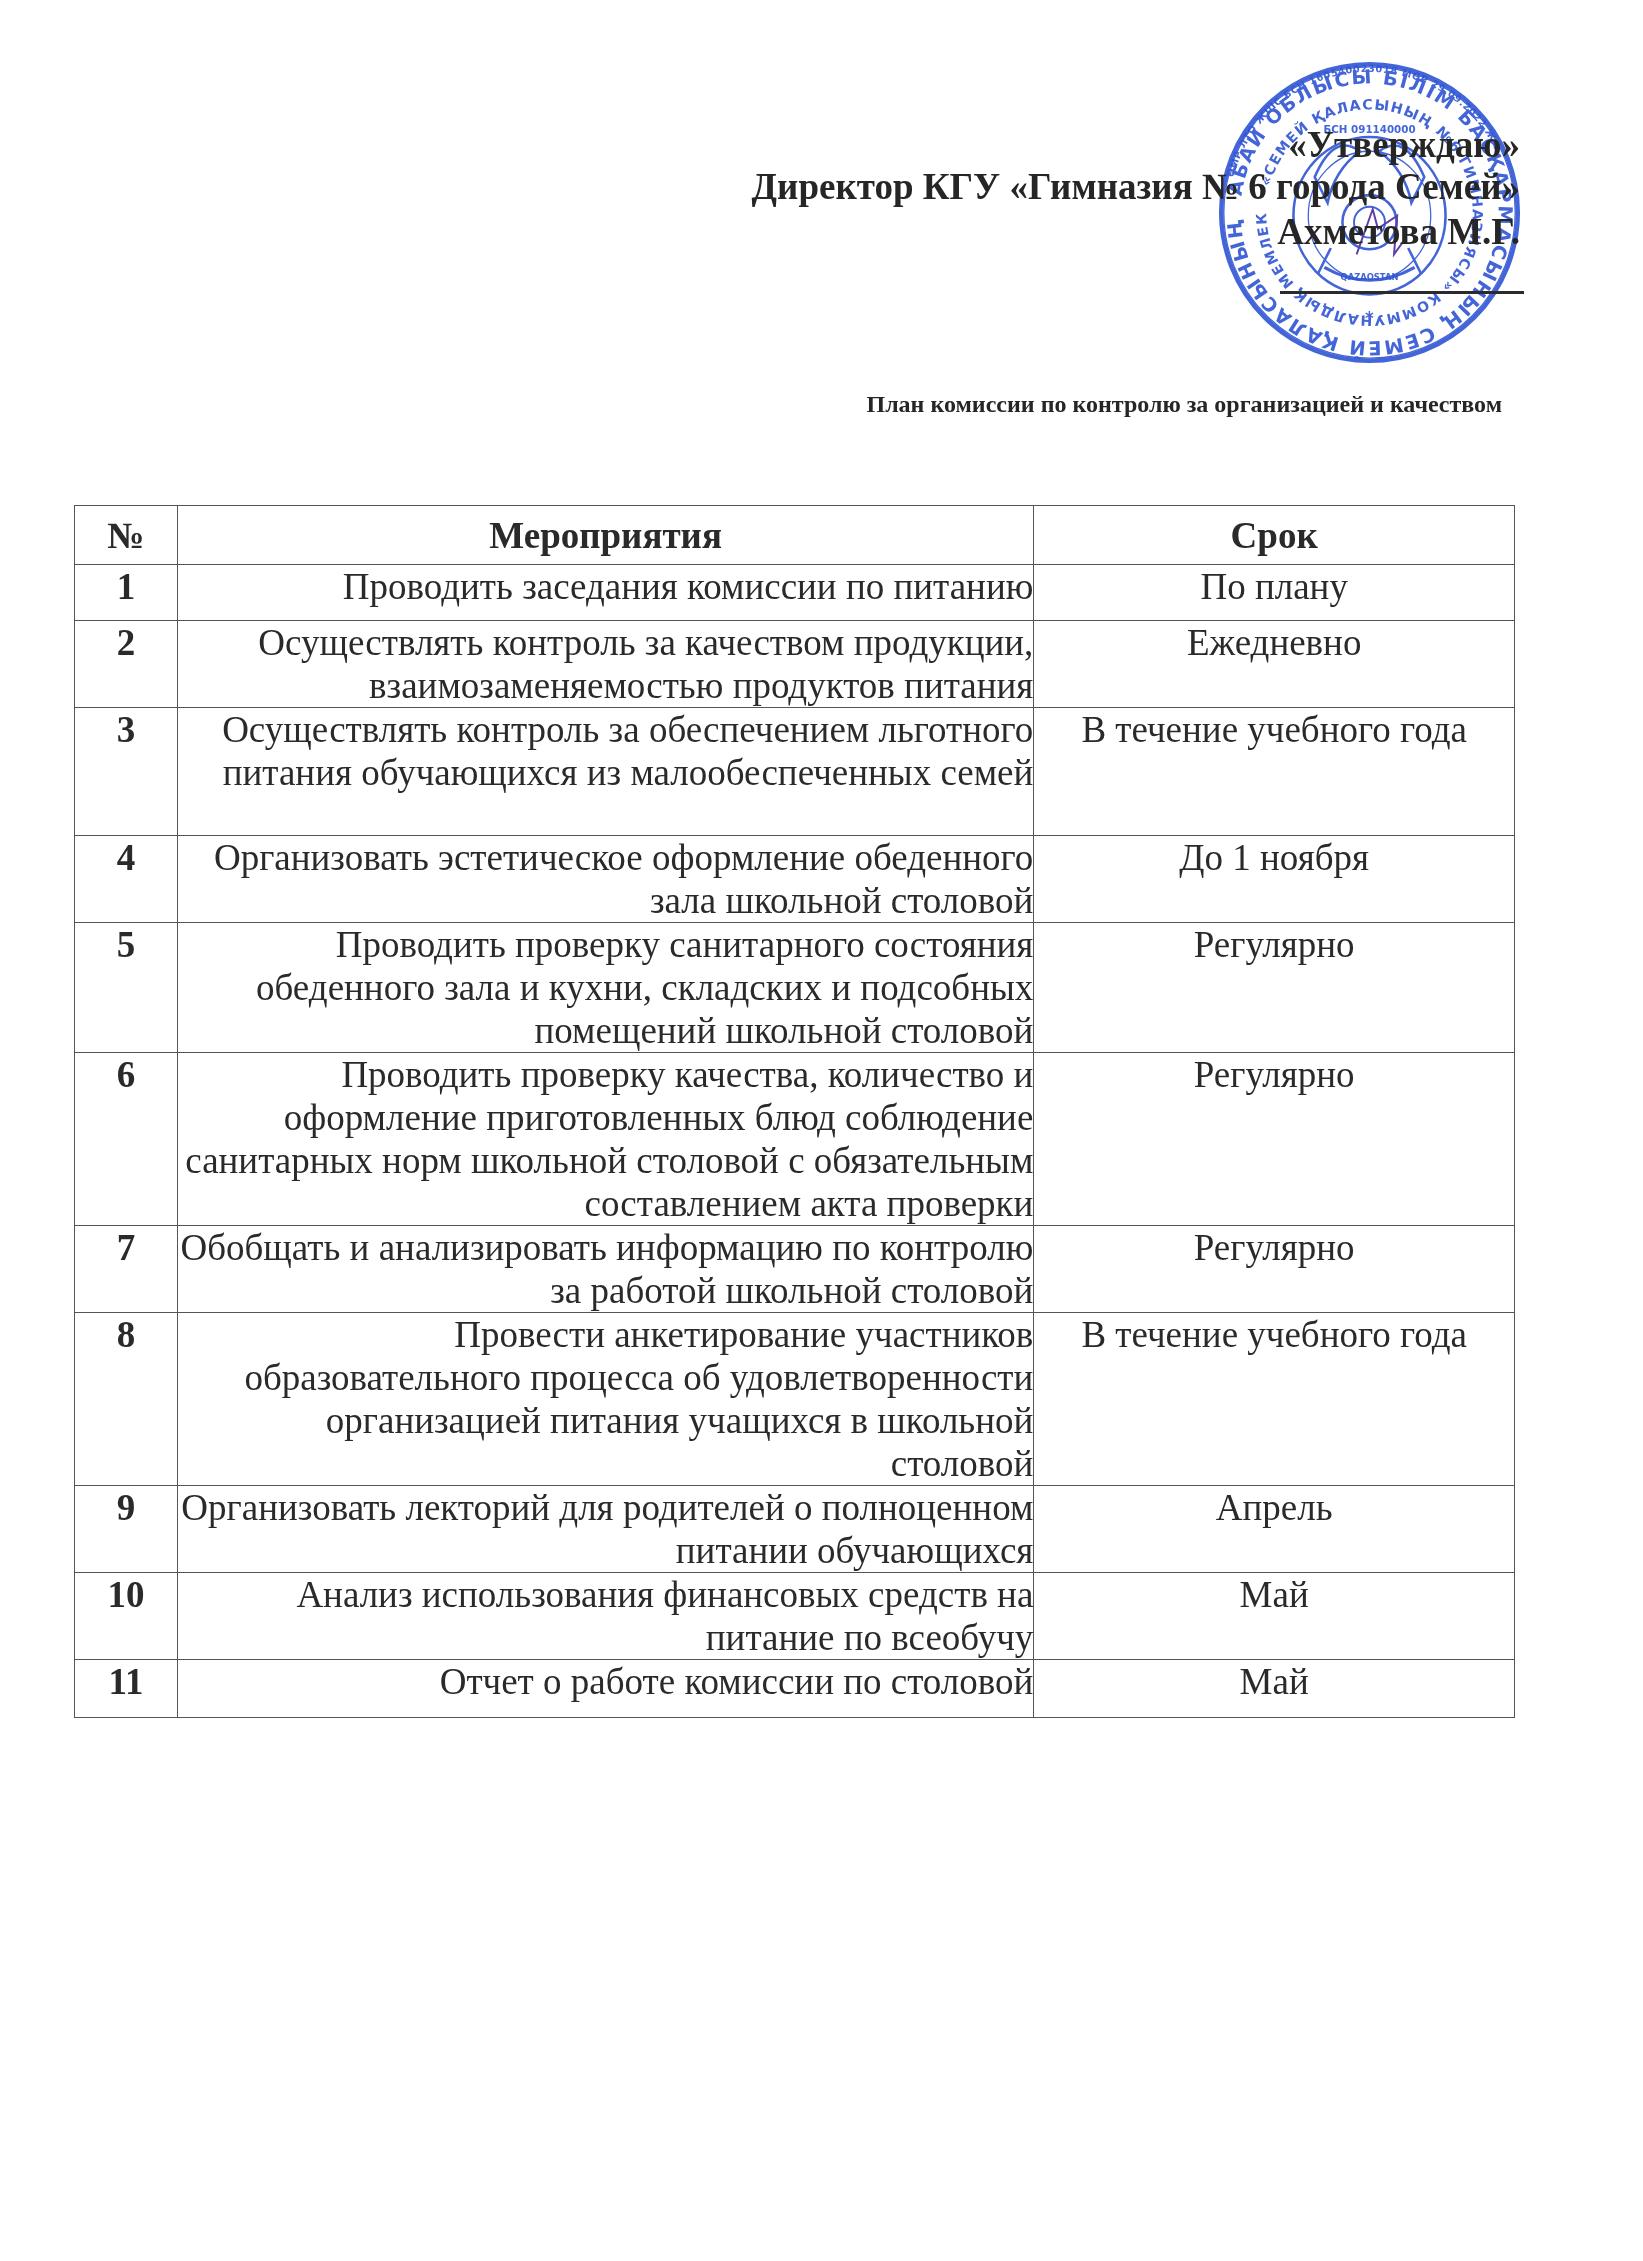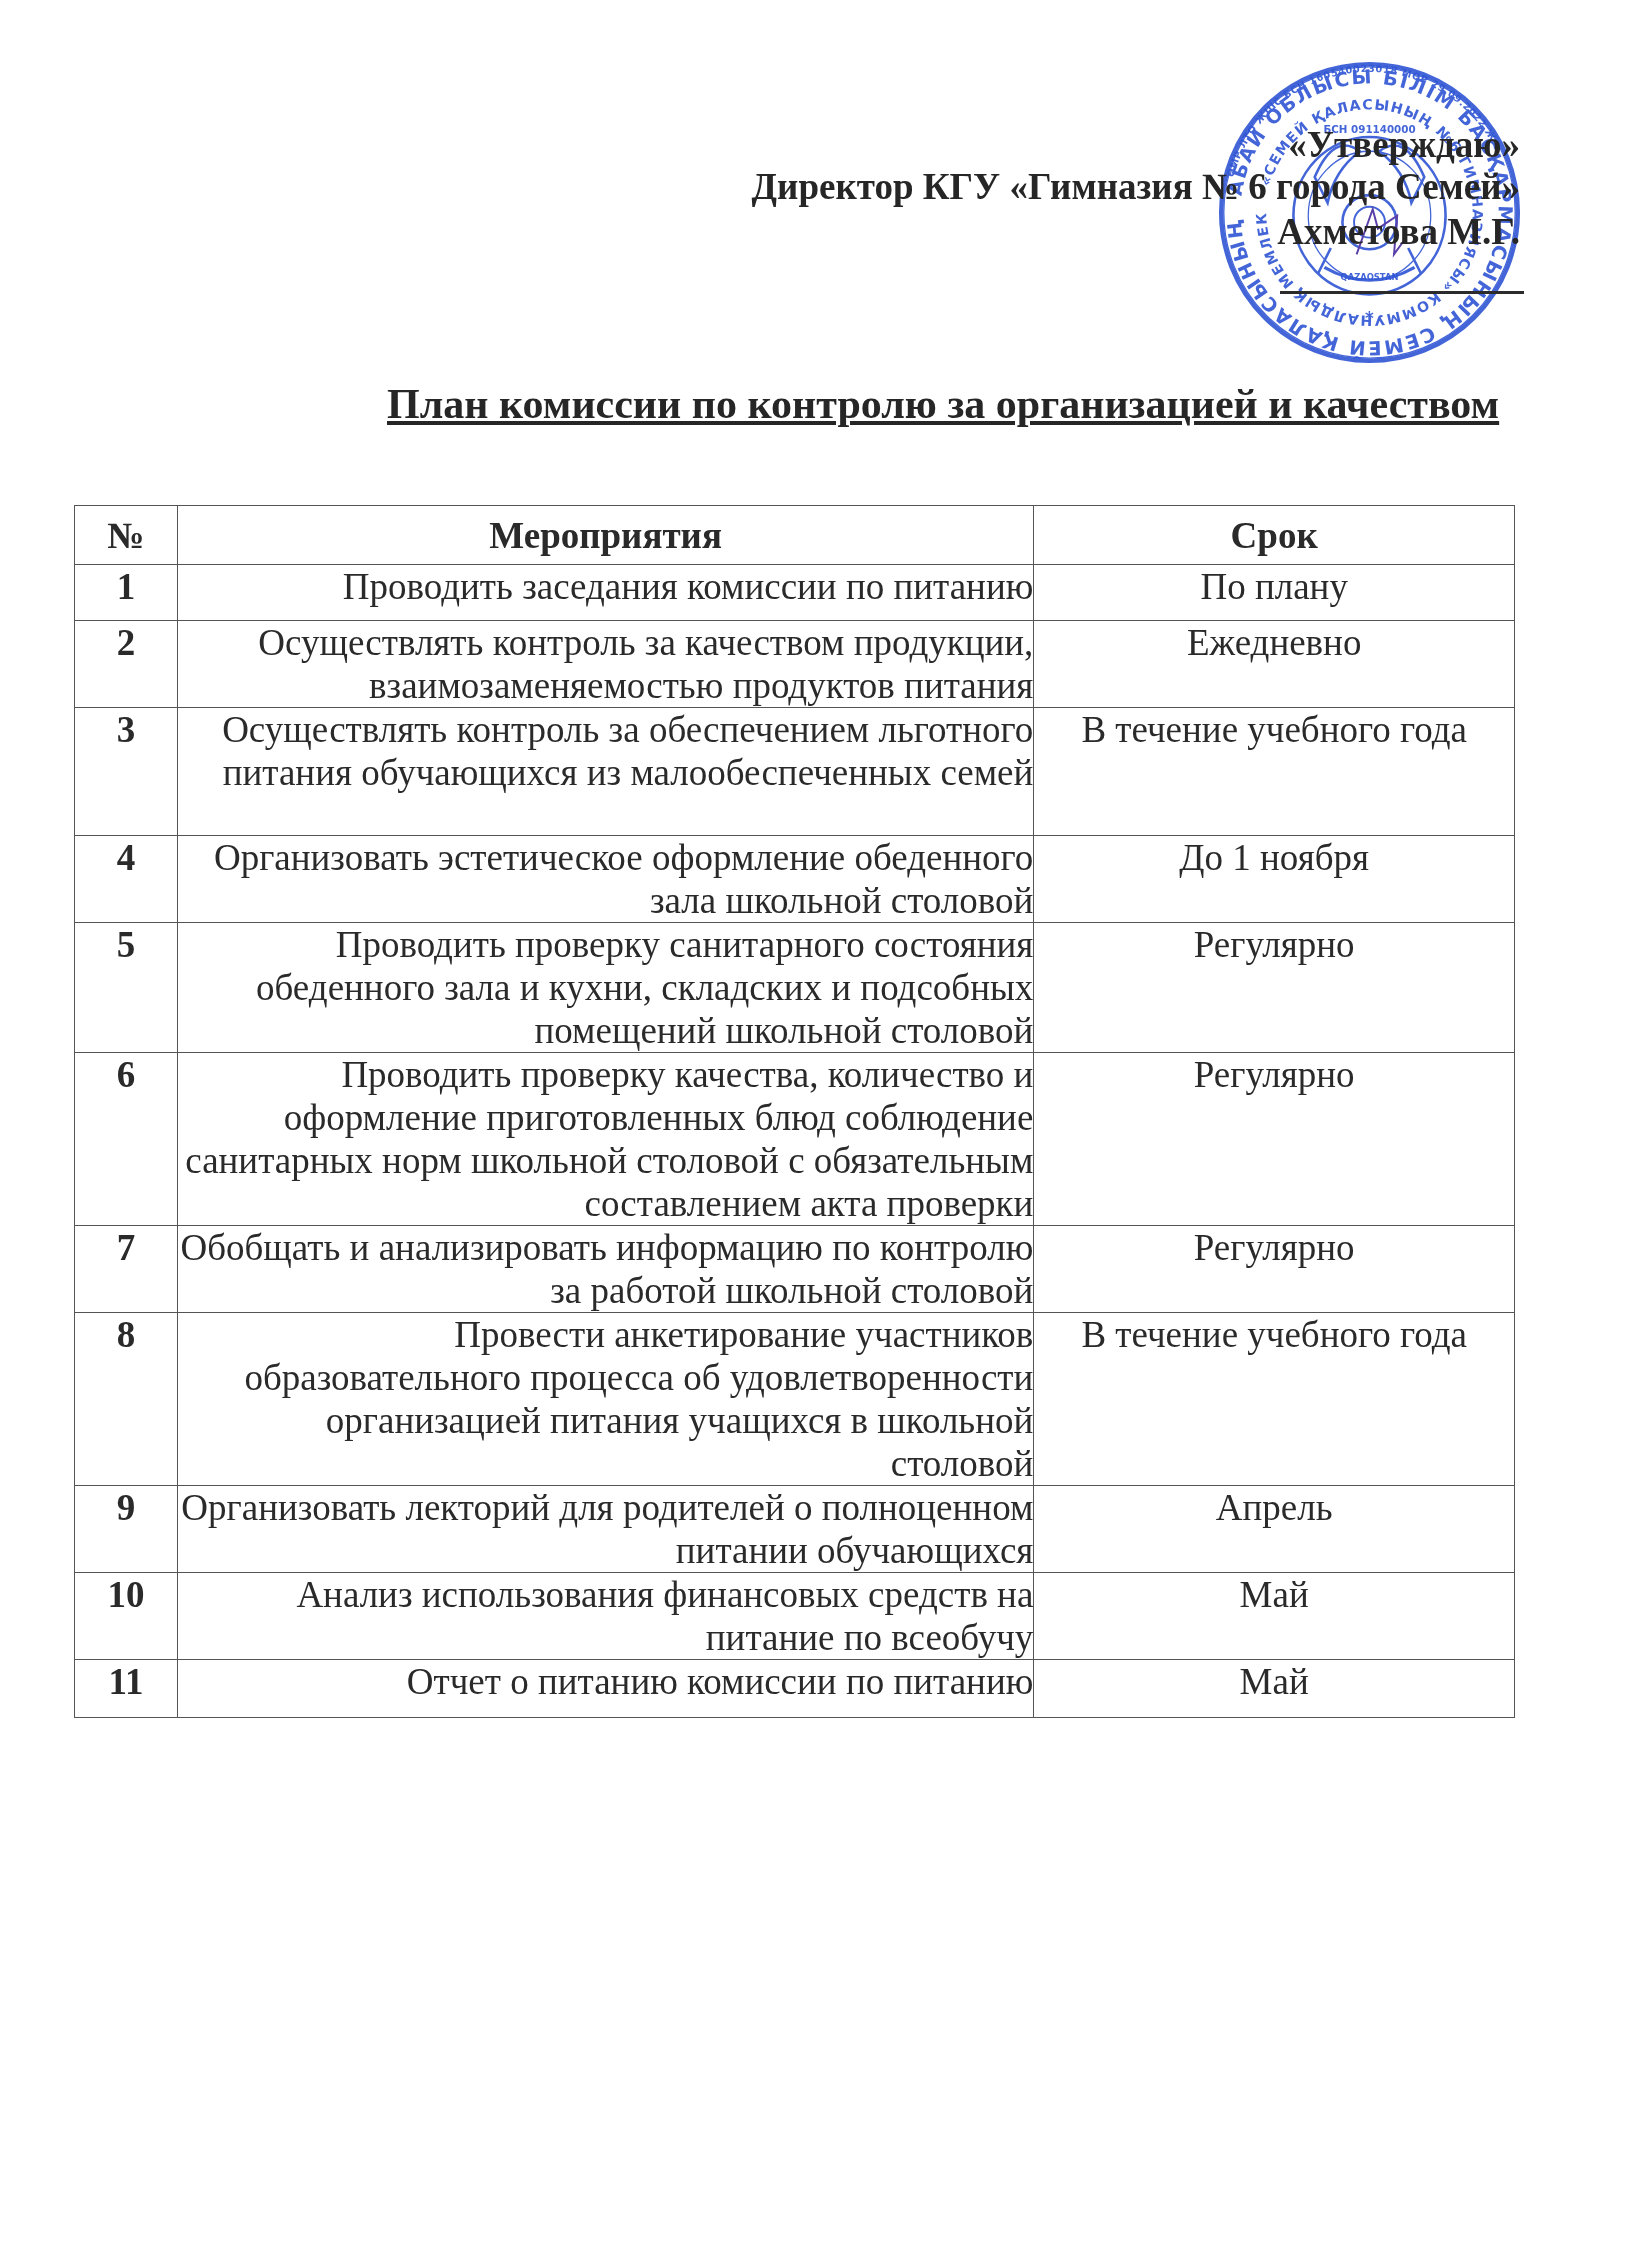--- a/index.html
+++ b/index.html
@@ -12,22 +12,22 @@
   #approve-title { top: 126px; }
   #approve-position { top: 168px; }
   #approve-name { top: 213px; }
   .sign-line { position: absolute; left: 1280px; top: 291px; width: 244px; height: 3.2px; background: #2b2b2b; }
 
   
   .stamp { position: absolute; left: 1218px; top: 61px; width: 303px; height: 303px; pointer-events: none; }
   .stamp svg { width: 100%; height: 100%; }
 
   
-  .title { position: absolute; left: 387px; width: 1115px; top: 382px; text-align: left;
-           font-weight: bold; font-size: 42px; line-height: 44px; color: #262626; text-decoration: underline; }
+  .title { position: absolute; left: 387px; width: 1115px; top: 382px; text-align: right;
+           font-weight: bold; font-size: 24px; line-height: 44px; color: #262626; }
 
   
   table.plan { position: absolute; left: 74px; top: 505px; width: 1441px; border-collapse: collapse;
                font-size: 37px; color: #2a2a2a; }
   table.plan td, table.plan th { border: 1.3px solid #555; vertical-align: top; padding: 0; }
   table.plan th { font-weight: bold; font-size: 37px; height: 58px; vertical-align: middle; text-align: center; }
   col.c-num { width: 103px; }
   col.c-act { width: 857px; }
   col.c-term { width: 481px; }
   td.num { text-align: center; font-weight: bold; padding-top: 3.9px; }
@@ -150,18 +150,18 @@
       <td class="act">Организовать лекторий для родителей о полноценном питании обучающихся</td>
       <td class="term">Апрель</td>
     </tr>
     <tr class="r2">
       <td class="num">10</td>
       <td class="act">Анализ использования финансовых средств на питание по всеобучу</td>
       <td class="term">Май</td>
     </tr>
     <tr class="r11">
       <td class="num">11</td>
-      <td class="act">Отчет о питанию комиссии по питанию</td>
+      <td class="act">Отчет о работе комиссии по столовой</td>
       <td class="term">Май</td>
     </tr>
   </tbody>
 </table>
 
 
 </body></html>

